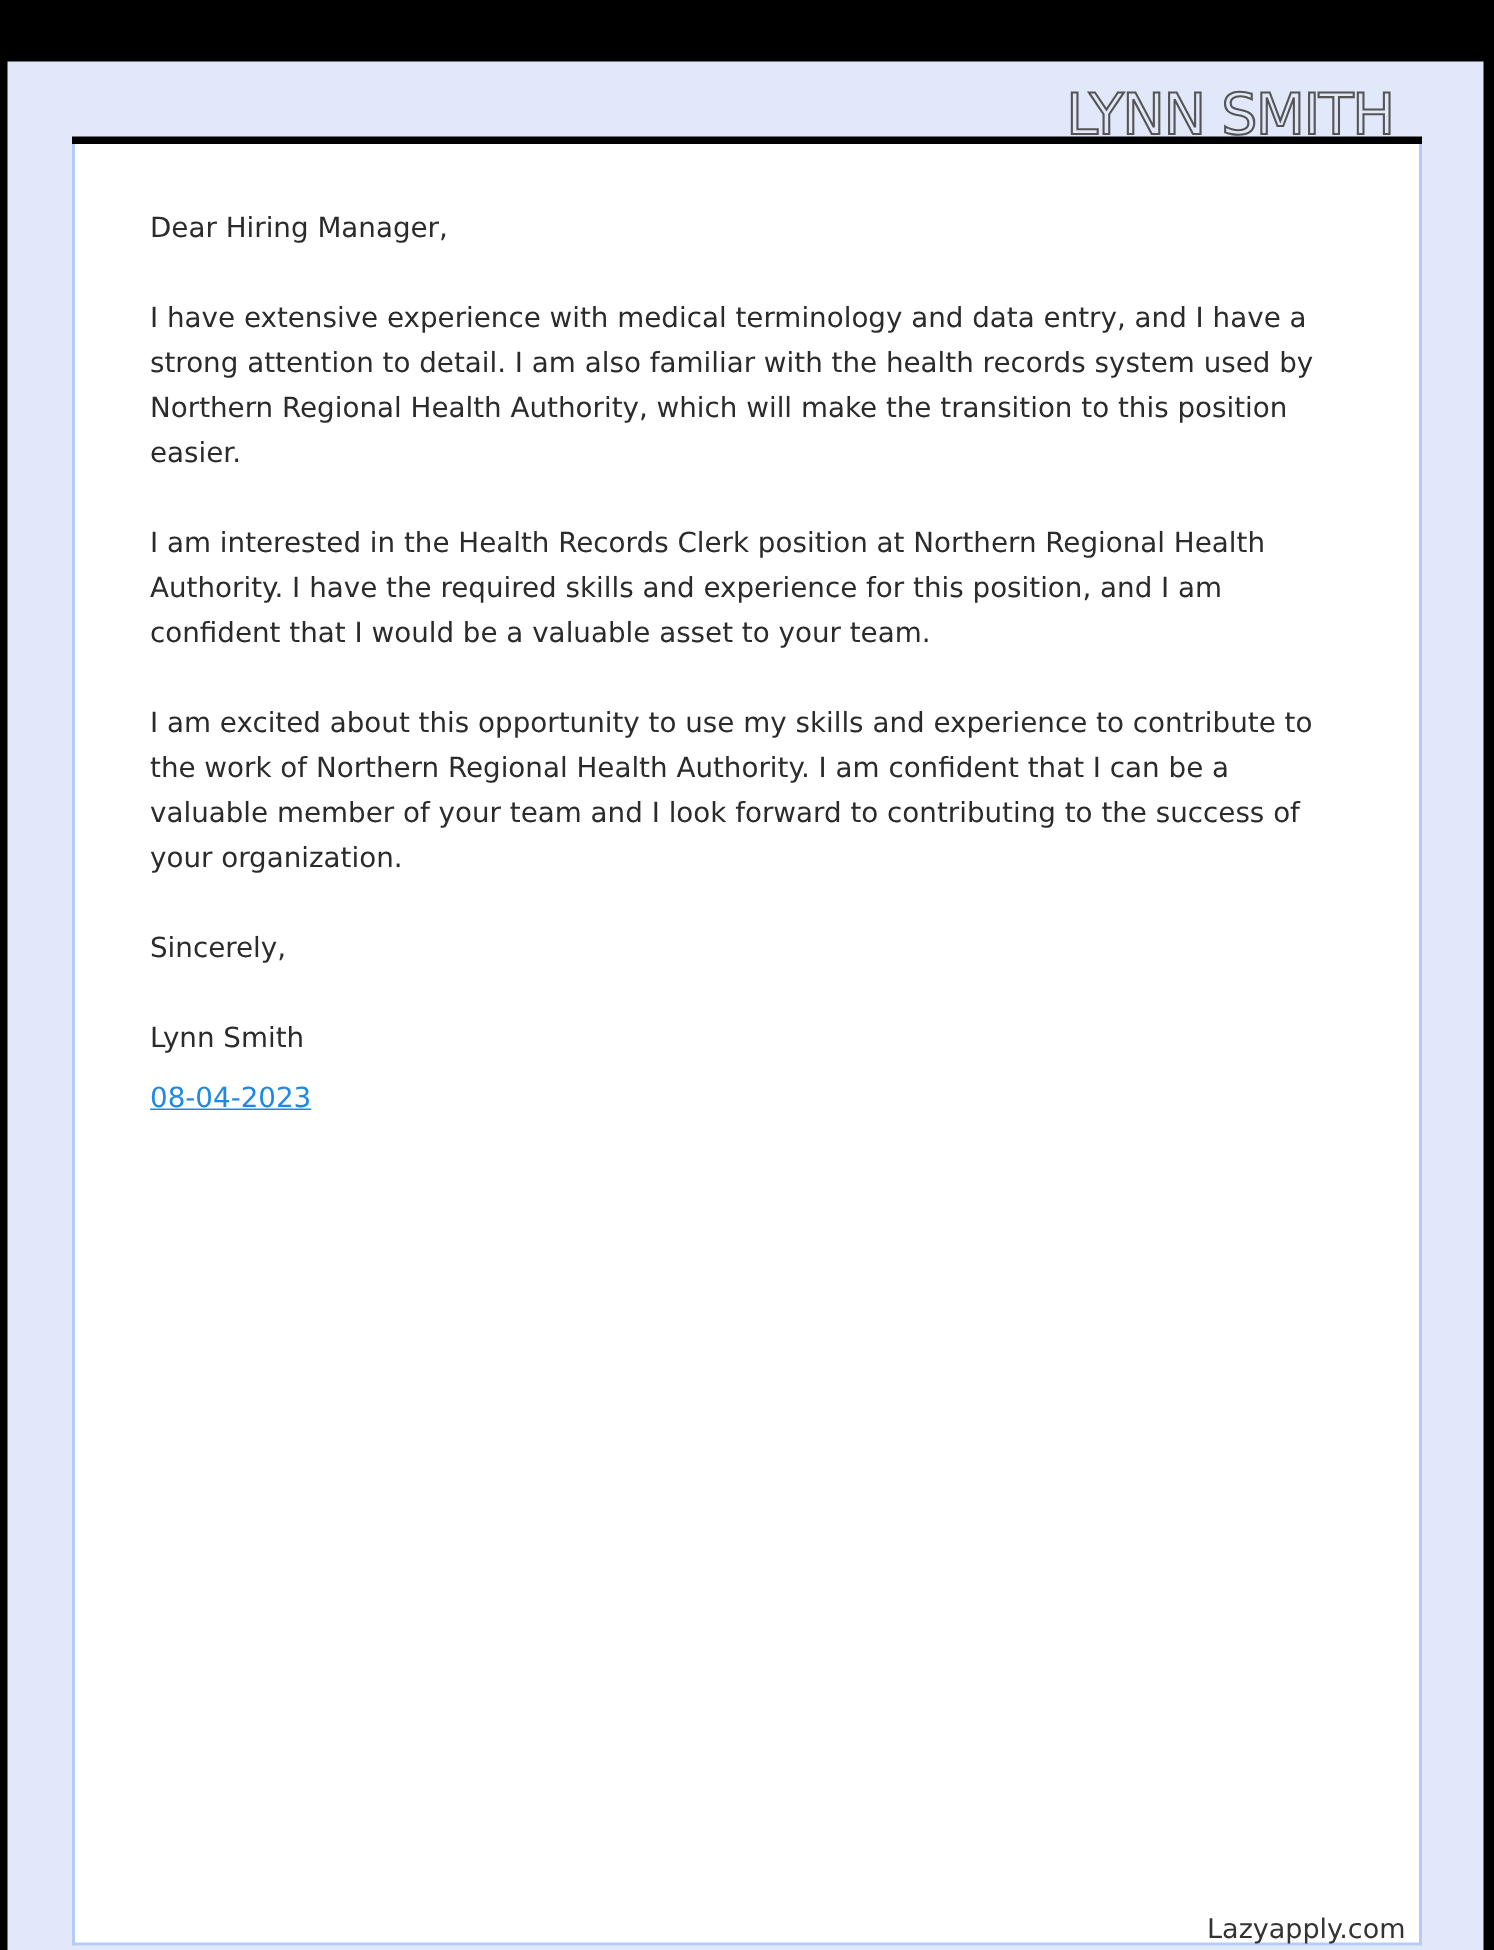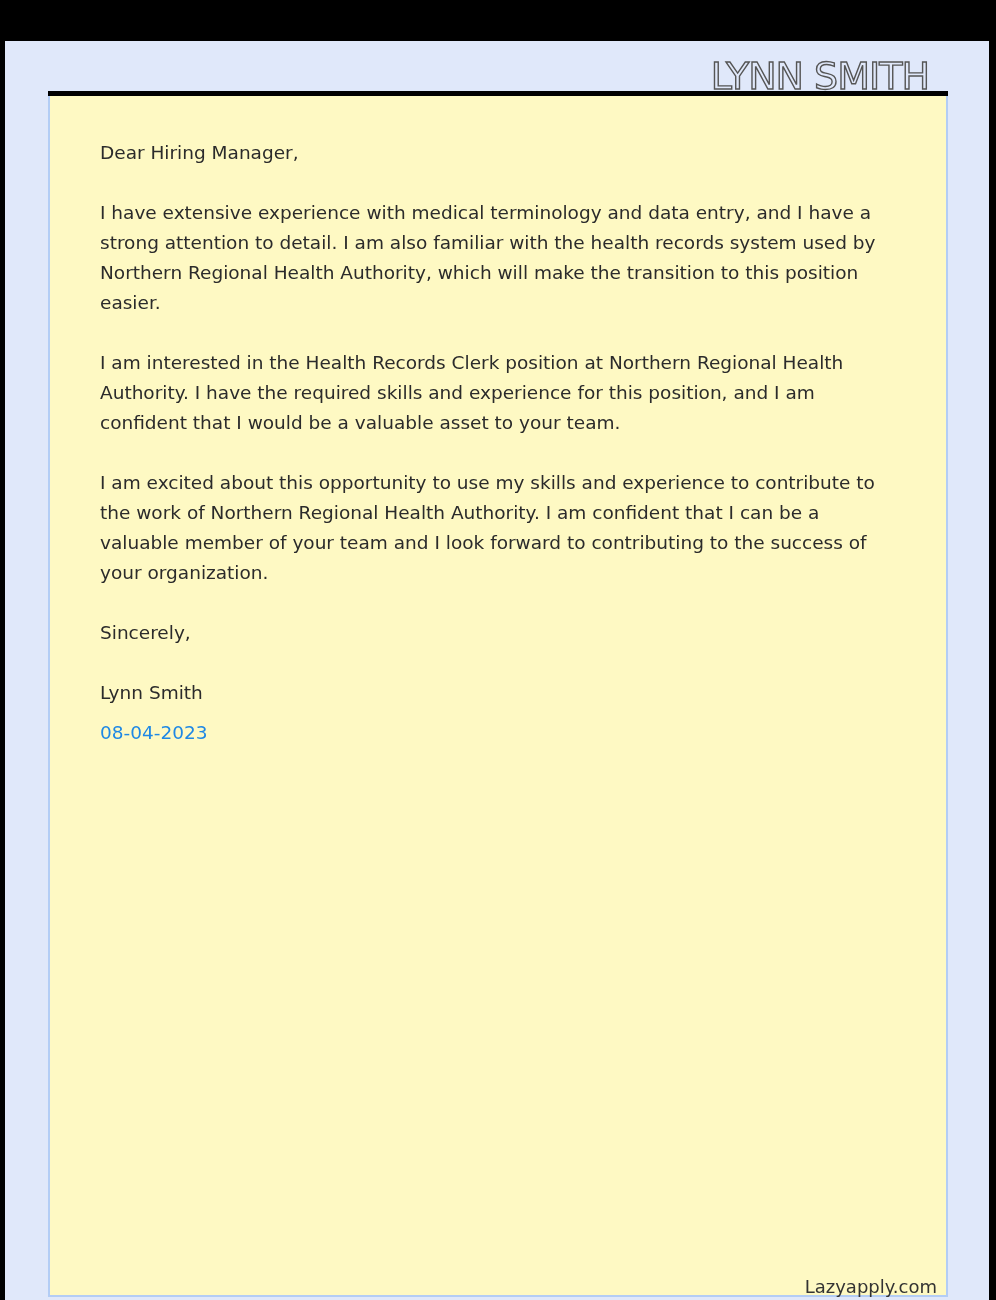--- a/index.html
+++ b/index.html
@@ -23,32 +23,32 @@
       font-weight: normal;
       line-height: 46px;
     }
     .top-bar {
       position: absolute; left: 43px; top: 50px;
       width: 900px; height: 5px; background: #000;
     }
     .paper {
       position: absolute; left: 43px; top: 55px;
       width: 896px; height: 1199px;
-      background: #fef9c3;
+      background: #ffffff;
       border-left: 2px solid #b3cdf5;
       border-right: 2px solid #b3cdf5;
       border-bottom: 2px solid #b3cdf5;
     }
     .letter {
       position: absolute; left: 50px; top: 42px; width: 800px;
       font-size: 18.5px; line-height: 30px; color: #2b2b2b;
     }
     .letter p { margin: 0 0 30px 0; }
     .letter .sig { margin-bottom: 10px; }
-    .letter .date { color: #1e88e5; margin: 0; }
+    .letter .date { color: #1e88e5; margin: 0; text-decoration: underline; }
     .footer {
       position: absolute; right: 9px; bottom: 0px;
       font-size: 18px; color: #333; line-height: 16px;
     }
   </style>
 </head>
 <body>
 
 <div class="frame">
   <div class="name-title">LYNN SMITH</div>

